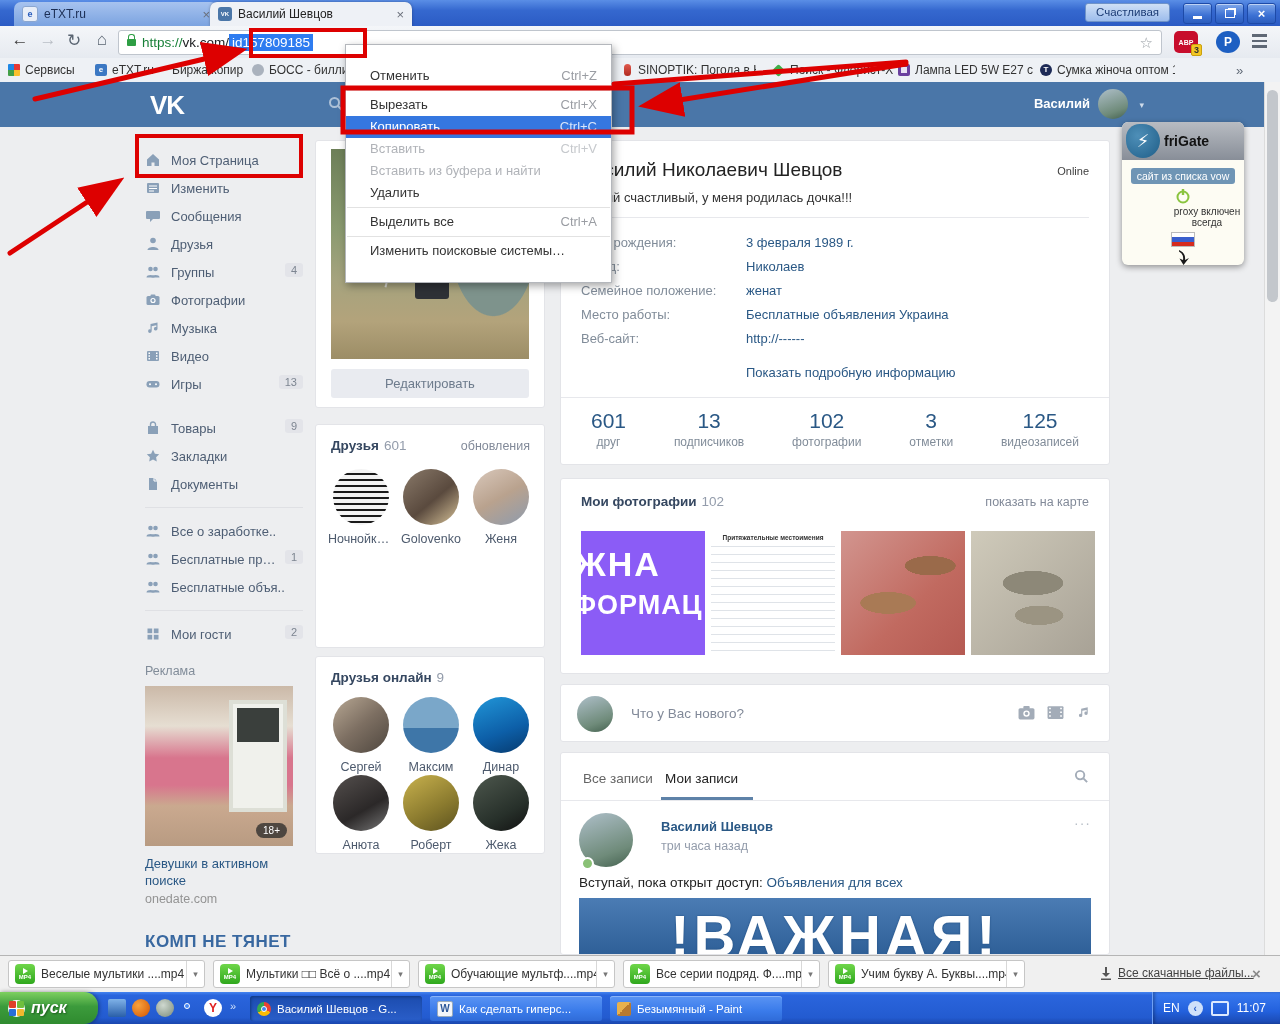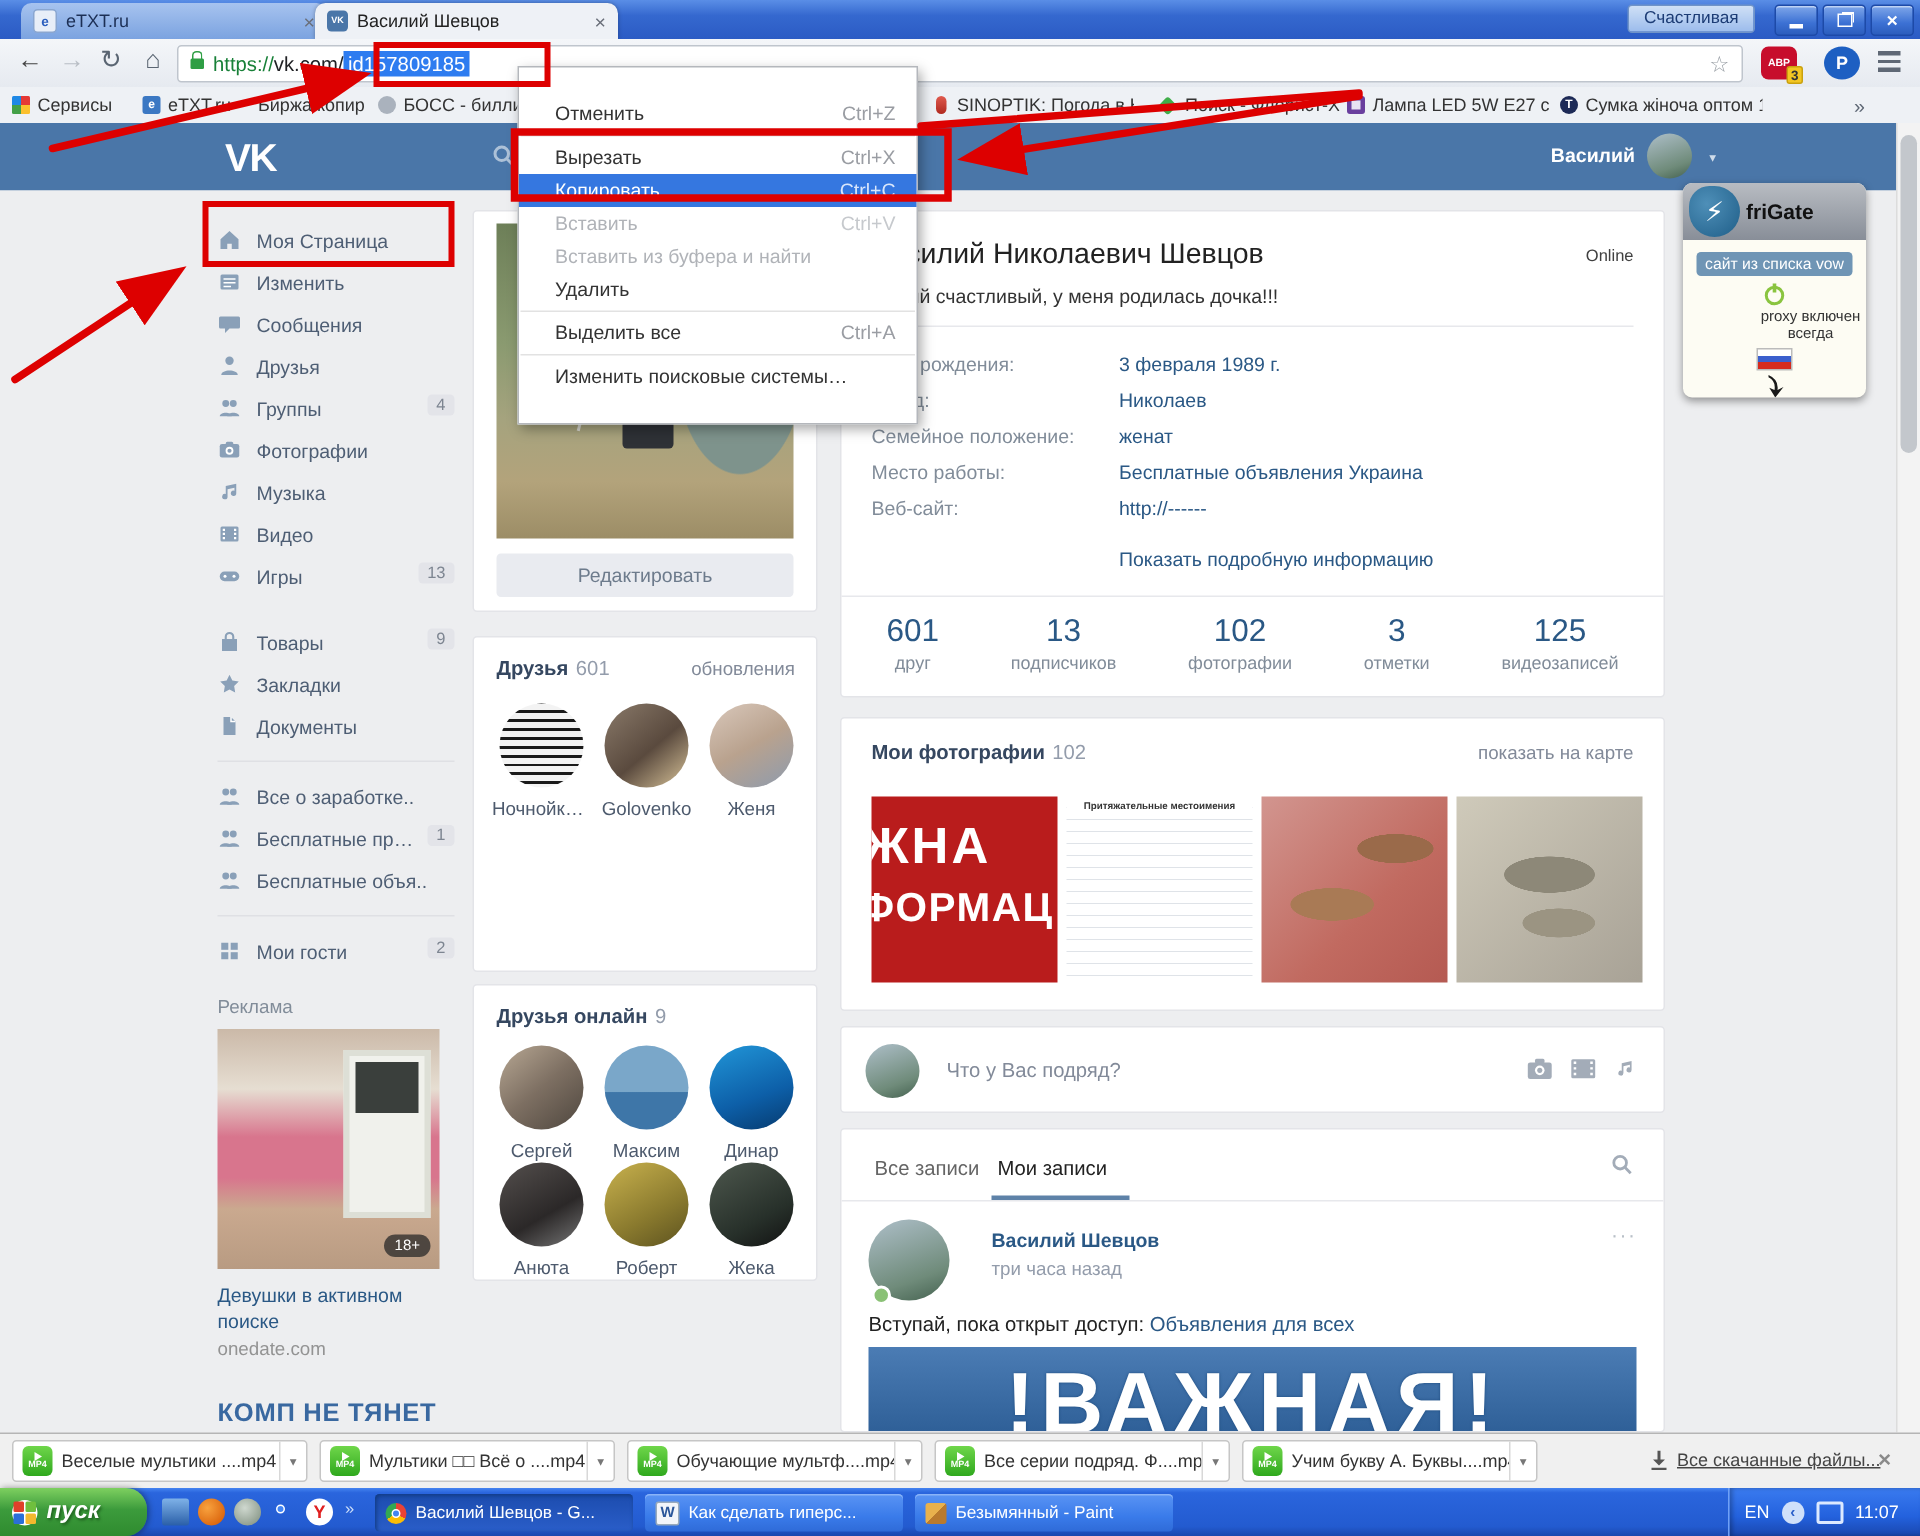--- a/index.html
+++ b/index.html
@@ -115,21 +115,21 @@
   .ponline{position:absolute;right:20px;top:24px;font-size:11px;color:#404040;}
   .pstatus{position:absolute;left:20px;top:49px;font-size:13px;color:#333;}
   .pdiv{position:absolute;left:20px;right:20px;border-top:1px solid #e7e8ec;}
   .prow{position:absolute;left:20px;font-size:13px;color:#818c99;width:170px;}
   .pval{position:absolute;left:185px;font-size:13px;color:#2a5885;}
   .pmore{position:absolute;left:185px;font-size:13px;color:#2a5885;}
   .cntrow{position:absolute;left:30px;right:30px;top:268px;display:flex;justify-content:space-between;text-align:center;}
   .cnum{font-size:21px;color:#2a5885;font-weight:300;}
   .clab{font-size:12px;color:#818c99;margin-top:2px;}
   .thumb{position:absolute;top:52px;width:124px;height:124px;}
-  .thumb1{background:#b91c1c;overflow:hidden;color:#fff;font-weight:bold;}
+  .thumb1{background:#8b5cf6;overflow:hidden;color:#fff;font-weight:bold;}
   .t1a{font-size:34px;margin:14px 0 0 -6px;letter-spacing:2px;}
   .t1b{font-size:27px;margin:6px 0 0 -8px;letter-spacing:1px;}
   .thumb2{background:repeating-linear-gradient(180deg,#fff 0 7px,#dfe3e8 7px 8px),#fff;overflow:hidden;}
   .t2h{background:#fff;font-size:6.5px;font-weight:bold;color:#333;text-align:center;padding-top:3px;}
   .thumb3{background:radial-gradient(ellipse 42px 16px at 72% 28%,#9a6a4a 0 60%,transparent 61%),radial-gradient(ellipse 46px 18px at 38% 58%,#a97a55 0 60%,transparent 61%),linear-gradient(135deg,#d2958f,#c16a60 60%,#b55a52);}
   .thumb4{background:radial-gradient(ellipse 50px 20px at 50% 42%,#8d8878 0 60%,transparent 61%),radial-gradient(ellipse 40px 16px at 55% 68%,#9b9482 0 60%,transparent 61%),linear-gradient(135deg,#cfcaba,#a8a296);}
   .comp-ava{position:absolute;left:16px;top:11px;width:36px;height:36px;border-radius:50%;background:linear-gradient(160deg,#aebfc9,#6f8b7a 70%,#43604e);}
   .comp-ph{position:absolute;left:70px;top:21px;font-size:13.5px;color:#828a99;}
   .comp-icons{position:absolute;right:18px;top:20px;display:flex;gap:12px;align-items:center;}
   .comp-icons svg{fill:#a3acb8;}
@@ -556,21 +556,21 @@
     </div>
     <div class="thumb thumb2" style="left:150px;">
       <div class="t2h">Притяжательные местоимения</div>
     </div>
     <div class="thumb thumb3" style="left:280px;"></div>
     <div class="thumb thumb4" style="left:410px;"></div>
   </div>
 
   <div class="card" style="left:560px;top:684px;width:550px;height:58px;">
     <div class="comp-ava"></div>
-    <div class="comp-ph">Что у Вас подряд?</div>
+    <div class="comp-ph">Что у Вас нового?</div>
     <div class="comp-icons">
       <svg width="17" height="15" viewBox="0 0 16 14">
           <rect x="0.5" y="3" width="15" height="10.5" rx="1.5"></rect>
           <rect x="5" y="0.8" width="6" height="3" rx="1"></rect>
           <circle cx="8" cy="8" r="3" fill="#fff"></circle>
           <circle cx="8" cy="8" r="1.6"></circle>
         </svg>
       <svg width="17" height="15" viewBox="0 0 16 14">
           <rect x="0.5" y="1" width="15" height="12" rx="1"></rect>
           <path d="M2 2.5h1.6V4H2zM2 6h1.6v1.5H2zM2 9.5h1.6V11H2zM12.4 2.5H14V4h-1.6zM12.4 6H14v1.5h-1.6zM12.4 9.5H14V11h-1.6z" fill="#fff"></path>

